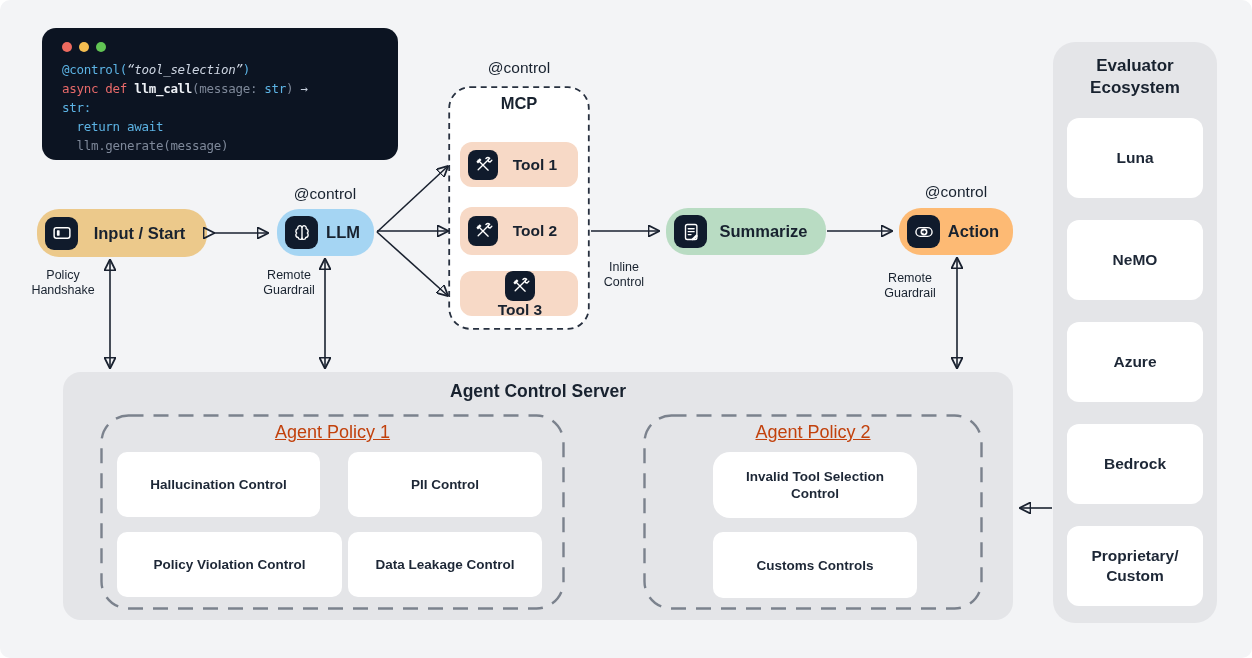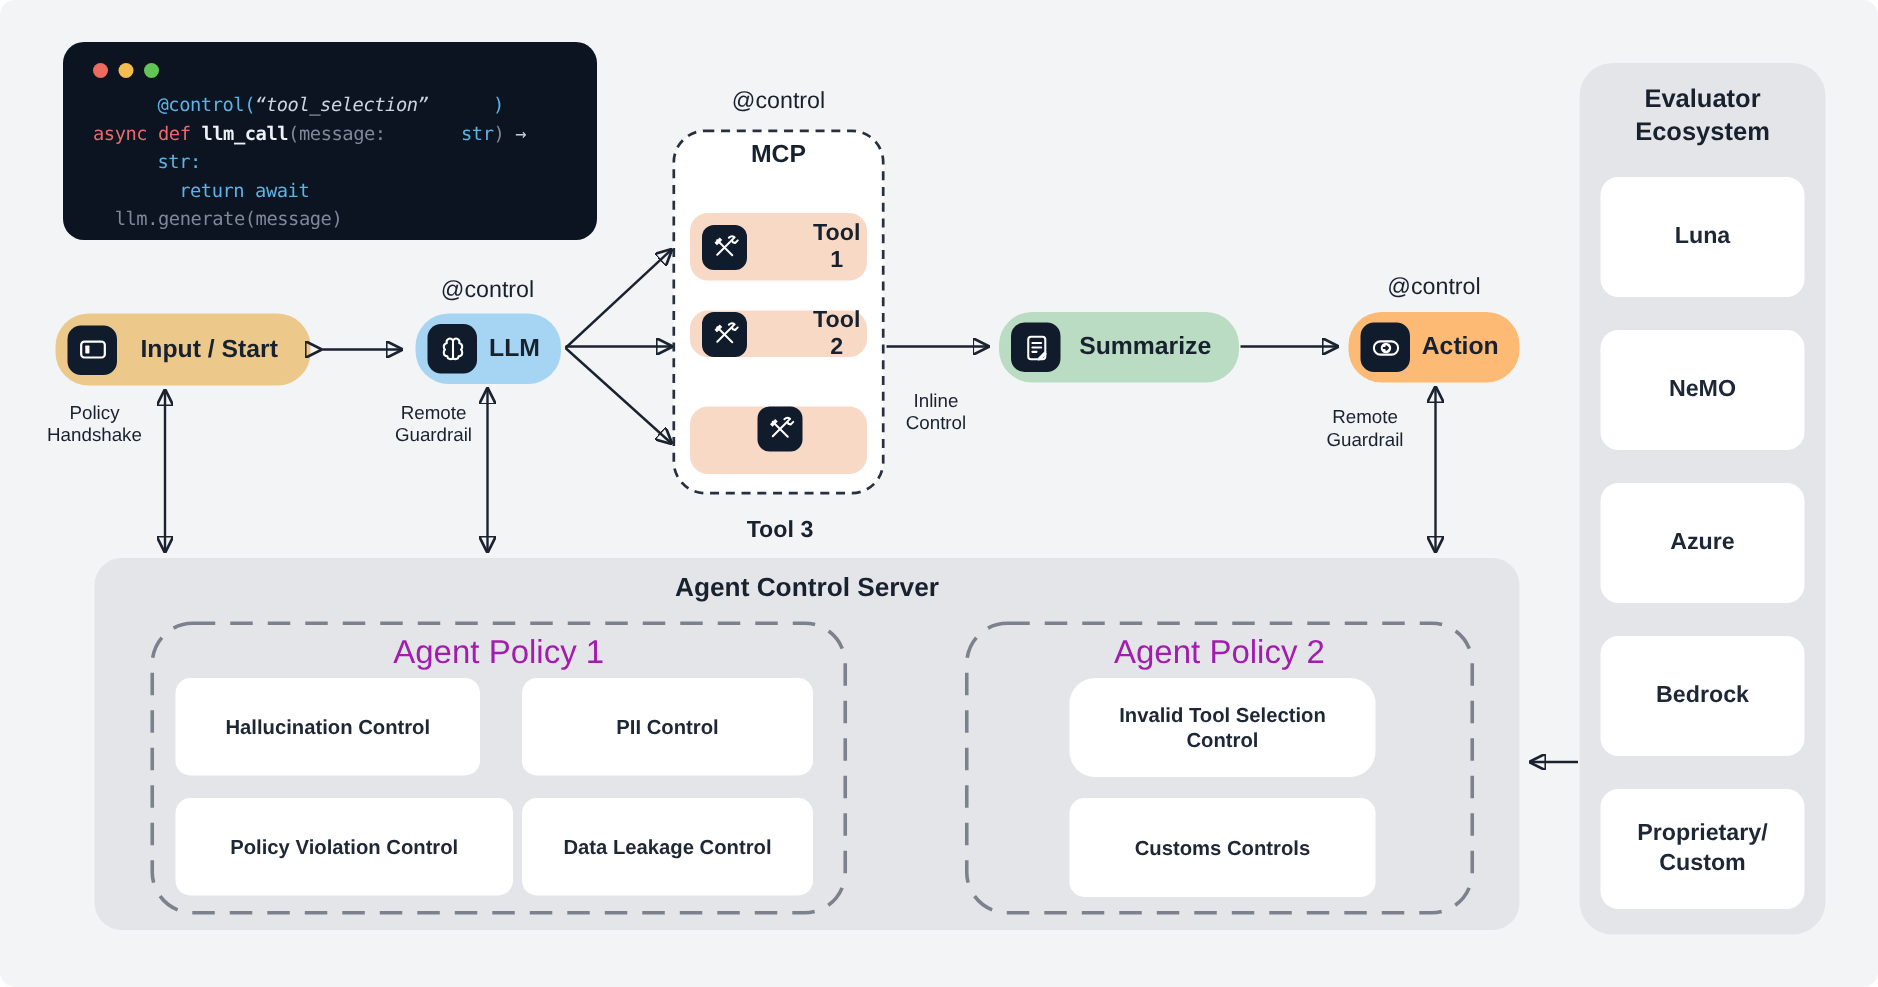--- a/index.html
+++ b/index.html
@@ -5,40 +5,40 @@
   html,body{margin:0;padding:0;}
   body{font-family:"Liberation Sans",sans-serif;background:#ffffff;}
   .canvas{position:relative;width:1252px;height:658px;background:#f3f4f6;overflow:hidden;border-radius:10px;}
 
   
   .code-window{position:absolute;left:42px;top:28px;width:356px;height:132px;background:#0c1422;border-radius:14px;box-sizing:border-box;padding:12px 18px 0 20px;}
   .traffic{display:flex;gap:7px;margin-top:2px;}
   .dot{width:10px;height:10px;border-radius:50%;}
   .dot-red{background:#ed6a5f;} .dot-yellow{background:#f4bd50;} .dot-green{background:#62c554;}
   .code-lines{margin-top:8px;font-family:"DejaVu Sans Mono",monospace;font-size:12.5px;line-height:19px;font-weight:500;letter-spacing:-0.3px;white-space:pre;}
-  .tk-blue{color:#5cb3e4;margin-left:43px;} .tk-red{color:#e96a6a;} .tk-fn{color:#eef1f6;font-weight:bold;}
+  .tk-blue{color:#5cb3e4;} .tk-red{color:#e96a6a;} .tk-fn{color:#eef1f6;font-weight:bold;}
   .tk-gray{color:#7e8899;} .tk-lgray{color:#c3ccd9;} .tk-str{color:#ccd4e1;font-style:italic;}
 
   
   .node{position:absolute;display:flex;align-items:center;border-radius:22px;box-sizing:border-box;padding:0 6px 0 8px;color:#18222f;font-weight:700;font-size:16.5px;}
   .node-label{flex:1;text-align:center;}
   .nicon{width:33px;height:33px;background:#101b2c;border-radius:9px;display:flex;align-items:center;justify-content:center;flex:none;}
   .nicon svg{width:22px;height:22px;display:block;}
-  .tool-row{position:absolute;display:flex;align-items:center;border-radius:12px;box-sizing:border-box;padding:0 6px 0 8px;background:#f7d9c6;color:#18222f;font-weight:700;font-size:15.5px;gap:44px;}
+  .tool-row{position:absolute;display:flex;align-items:center;border-radius:12px;box-sizing:border-box;padding:0 6px 0 8px;background:#f7d9c6;color:#18222f;font-weight:700;font-size:15.5px;}
   .tool-row .nicon{width:30px;height:30px;border-radius:8px;}
   .tool-row .nicon svg{width:20px;height:20px;}
 
   .ctrl-label{position:absolute;width:100px;text-align:center;font-size:15.5px;font-weight:500;color:#18222f;}
   .edge-label{position:absolute;text-align:center;font-size:12.5px;line-height:15px;font-weight:500;color:#18222f;white-space:pre-line;}
 
   .dash-group{position:absolute;}
   .dash-group > svg.dash{position:absolute;left:0;top:0;}
   .group-title{position:absolute;left:0;right:0;text-align:center;}
   .mcp-title{top:8px;font-size:16.5px;font-weight:700;color:#18222f;}
-  .policy-title{top:8px;font-size:22px;font-weight:500;color:#a21caf;}
+  .policy-title{top:8px;font-size:18px;font-weight:500;color:#c2410c;text-decoration:underline;}
 
   .panel{position:absolute;background:#e4e5e8;}
   .server-title{position:absolute;left:63px;top:381px;width:950px;text-align:center;font-size:17.5px;font-weight:700;color:#18222f;}
   .wcard{position:absolute;background:#ffffff;border-radius:10px;display:flex;align-items:center;justify-content:center;text-align:center;font-size:13.5px;font-weight:600;color:#1d2736;white-space:pre-line;line-height:17px;}
 
   .eval-title{position:absolute;left:0;right:0;top:13px;text-align:center;font-size:17px;line-height:22px;font-weight:700;color:#18222f;white-space:pre-line;}
   .eval-item{position:absolute;left:14px;width:136px;height:80px;background:#fff;border-radius:12px;display:flex;align-items:center;justify-content:center;text-align:center;font-size:15.5px;font-weight:600;color:#1d2736;white-space:pre-line;line-height:20px;}
 
   .arrows{position:absolute;left:0;top:0;pointer-events:none;}
   .arrows path{stroke:#1a2230;stroke-width:1.6;fill:none;}
@@ -98,21 +98,21 @@
             <g fill="none" stroke="#fff" stroke-width="1.6" stroke-linecap="round" stroke-linejoin="round">
           <path d="M6.2 6.2l12 12"></path>
               <path d="M17.8 6.2l-11.6 11.6"></path>
           <path d="M15.5 4.2a3.5 3.5 0 0 1 4.6-.4l-2.1 2.1.6 1.9 1.9.6 2.1-2.1"></path>
         </g>
             <path d="M4 8.2L8.2 4l2 2-4.2 4.2z" fill="#fff"></path>
           </svg>
       </span>
       <span class="node-label">Tool 1</span>
     </div>
-    <div class="tool-row" style="left:12px;top:121px;width:118px;height:31px;">
+    <div class="tool-row" style="left:12px;top:121px;width:118px;height:48px;">
       <span class="nicon">
         <svg viewBox="0 0 24 24">
             <g fill="none" stroke="#fff" stroke-width="1.6" stroke-linecap="round" stroke-linejoin="round">
           <path d="M6.2 6.2l12 12"></path>
               <path d="M17.8 6.2l-11.6 11.6"></path>
           <path d="M15.5 4.2a3.5 3.5 0 0 1 4.6-.4l-2.1 2.1.6 1.9 1.9.6 2.1-2.1"></path>
         </g>
             <path d="M4 8.2L8.2 4l2 2-4.2 4.2z" fill="#fff"></path>
           </svg>
       </span>

